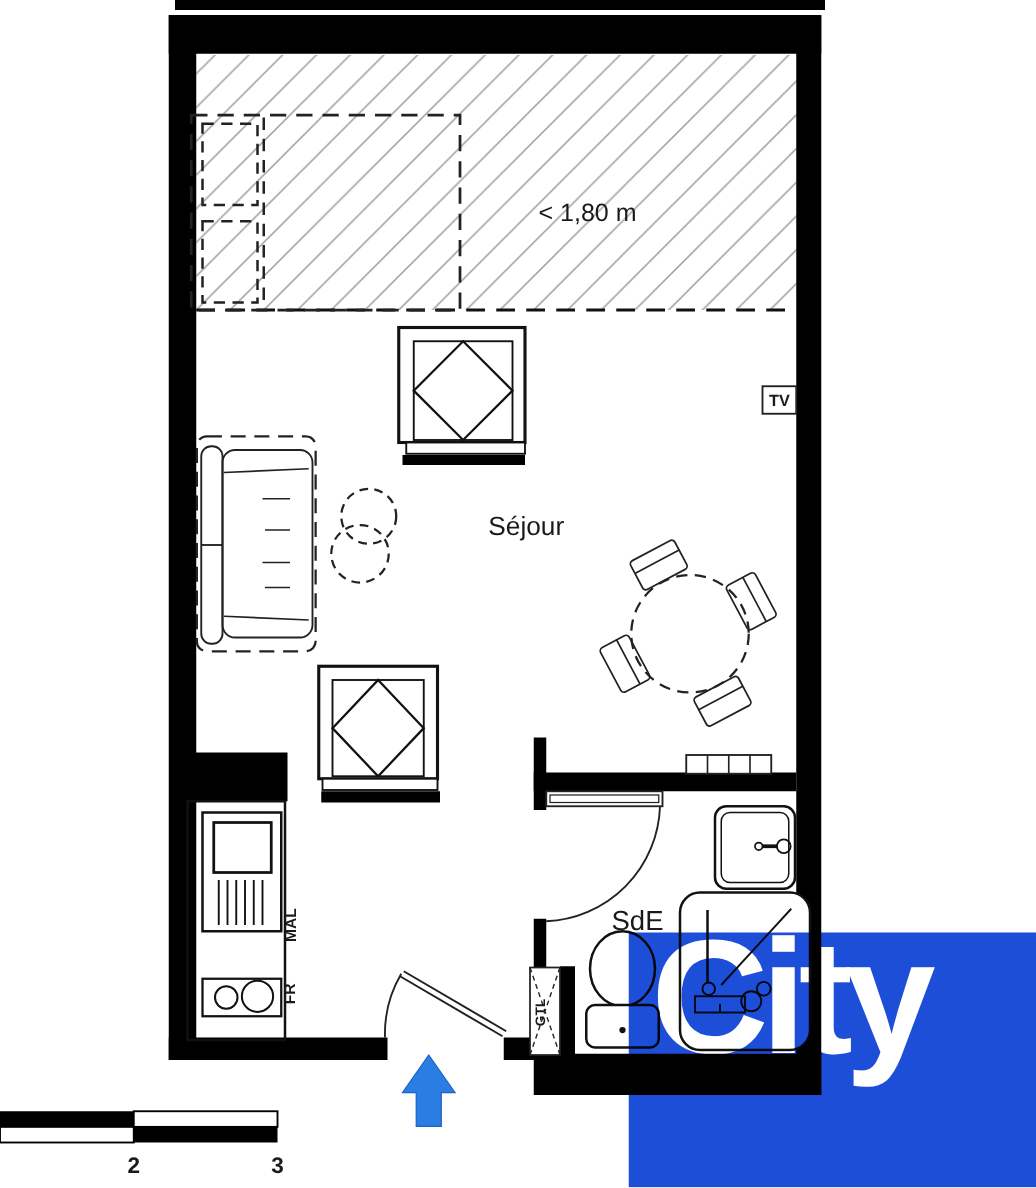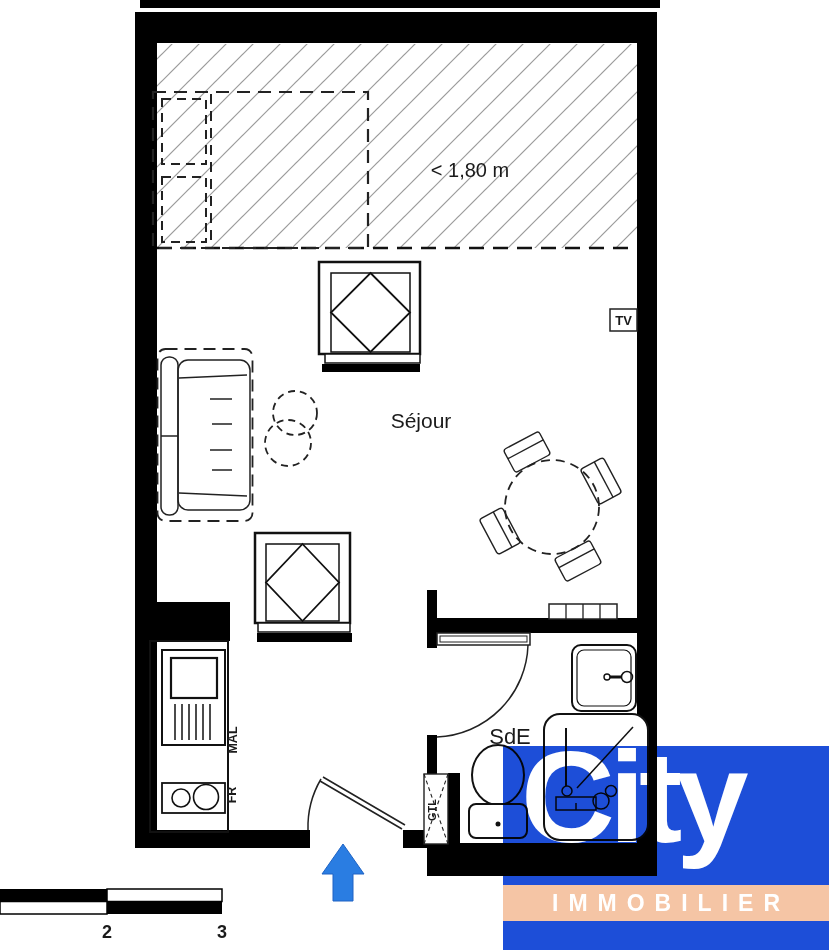--- a/index.html
+++ b/index.html
@@ -197,18 +197,15 @@
       <rect x="107" y="889" width="115" height="12.5" fill="#fff" stroke="#000" stroke-width="1.5"></rect>
       <rect x="0" y="901.5" width="107" height="12.5" fill="#fff" stroke="#000" stroke-width="1.5"></rect>
       <rect x="107" y="901.5" width="115" height="12.5" fill="#000"></rect>
       <text class="lbl-scale" x="107" y="938" text-anchor="middle">2</text>
       <text class="lbl-scale" x="222" y="938" text-anchor="middle">3</text>
     </g>
   </svg>
 
   <div class="logo">
     <div class="logo-brand">City</div>
-    <div class="logo-band">
-      <span class="logo-tagline">IMMOBILIER</span>
-    </div>
   </div>
 
 </div>
 
 </body></html>

